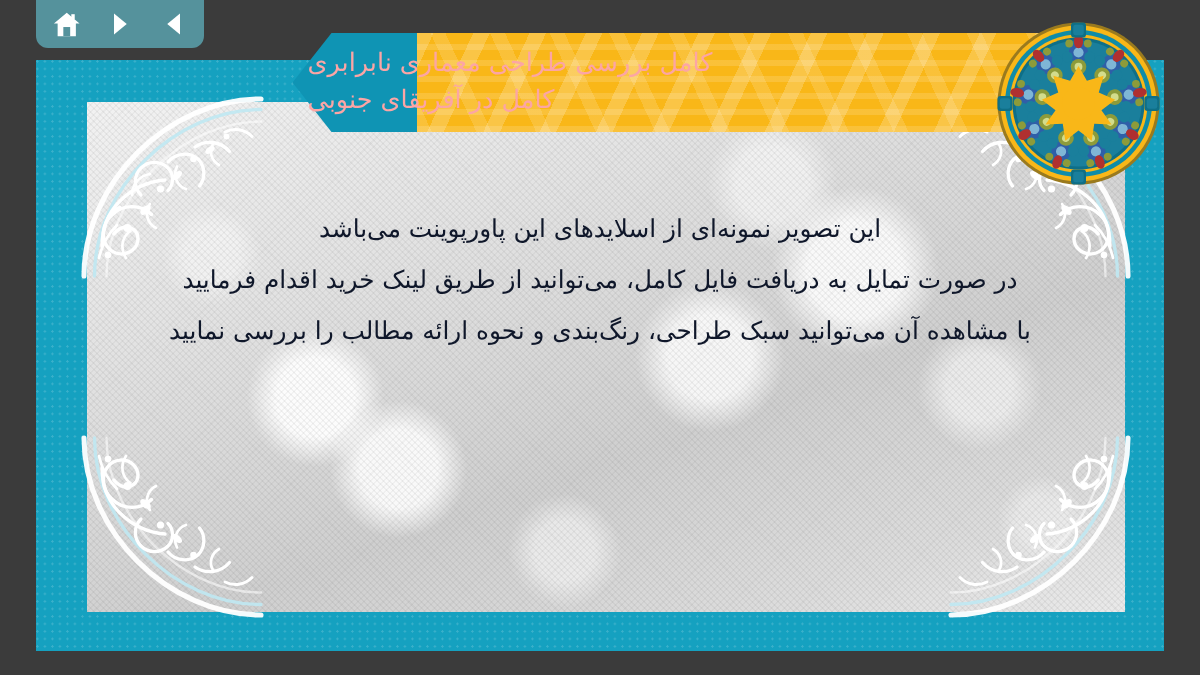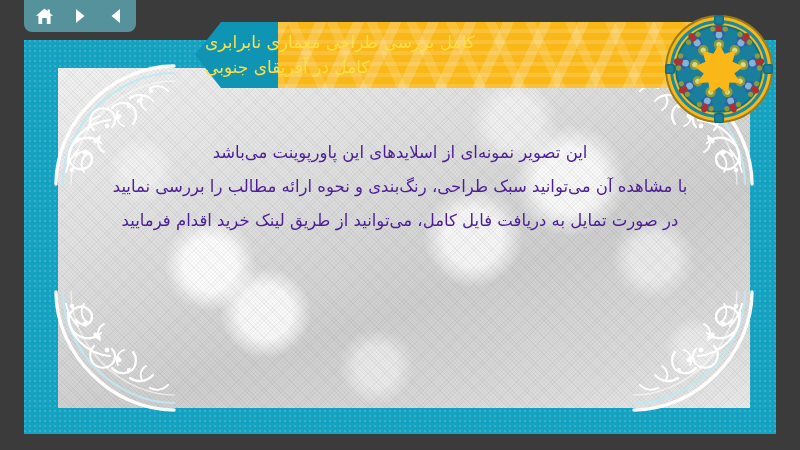--- a/index.html
+++ b/index.html
@@ -128,21 +128,21 @@
     pointer-events: none;
   }
   .ribbon-title {
     position: absolute;
     inset: 0;
     display: flex;
     flex-direction: column;
     align-items: flex-end;
     justify-content: center;
     padding: 0 18px 0 10px;
-    color: #fde047;
+    color: #fca5a5;
     font-size: 17px;
     line-height: 1.48;
     font-weight: 400;
     text-align: right;
     direction: rtl;
     white-space: nowrap;
     z-index: 2;
   }
 
   
@@ -157,21 +157,21 @@
 
   
   .body-text {
     position: absolute;
     left: 24px;
     right: 24px;
     top: 96px;
     z-index: 6;
     direction: rtl;
     text-align: center;
-    color: #4c1d95;
+    color: #0f172a;
     font-size: 16.5px;
     line-height: 34px;
     font-weight: 400;
   }
   .body-line { white-space: nowrap; }
 
   
   .navbar {
     position: absolute;
     left: 24px;
@@ -322,22 +322,22 @@
           <circle cx="79" cy="46" r="2.2"></circle>
           <circle cx="22" cy="110" r="2.2"></circle>
           <ellipse cx="47" cy="80" rx="4.2" ry="2.4" transform="rotate(-42 47 80)"></ellipse>
           <ellipse cx="68" cy="57" rx="4" ry="2.2" transform="rotate(-40 68 57)"></ellipse>
         </g>
       </svg>
     </div>
 
     <div class="body-text">
       <div class="body-line">این تصویر نمونه‌ای از اسلایدهای این پاورپوینت می‌باشد</div>
+      <div class="body-line">در صورت تمایل به دریافت فایل کامل، می‌توانید از طریق لینک خرید اقدام فرمایید</div>
       <div class="body-line">با مشاهده آن می‌توانید سبک طراحی، رنگ‌بندی و نحوه ارائه مطالب را بررسی نمایید</div>
-      <div class="body-line">در صورت تمایل به دریافت فایل کامل، می‌توانید از طریق لینک خرید اقدام فرمایید</div>
     </div>
 
   </div>
 
   <div class="title-ribbon">
     <div class="ribbon-tail"></div>
     <div class="ribbon-body"></div>
     <div class="ribbon-title">
       <div>کامل بررسی طراحی معماری نابرابری</div>
       <div>کامل در آفریقای جنوبی</div>

